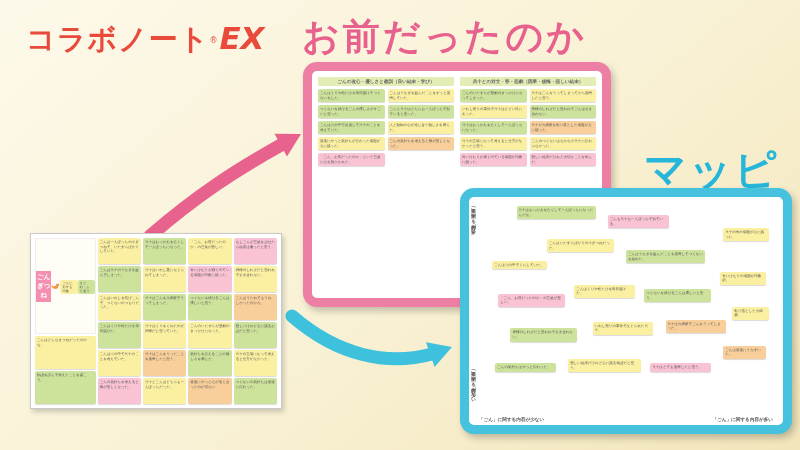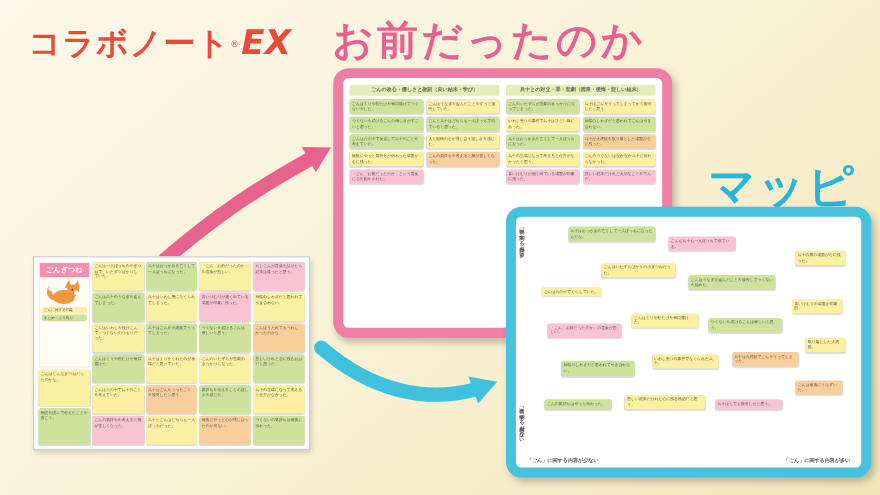--- a/index.html
+++ b/index.html
@@ -38,21 +38,21 @@
   
   .left-board {
     position: absolute; left: 30px; top: 233px; width: 252px; height: 176px;
     background: #fff; border: 1px solid #c9c9c9; box-shadow: 2px 3px 5px rgba(0,0,0,.18);
     padding: 4px; display: flex; gap: 2px; z-index: 2;
   }
   .left-board .col { flex: 1; display: flex; flex-direction: column; gap: 2px; }
   .left-board .col .note { flex: 1; }
   .title-card {
     flex: 0 0 58%; background: #fffdf6; border: 1px solid #eee;
-    display: flex; flex-direction: column; align-items: center; overflow: hidden;
+    display: flex; flex-direction: row; align-items: center; overflow: hidden;
   }
   .title-bar {
     background: #f48fb0; color: #fff; font-size: 6.5px; font-weight: bold;
     width: 100%; text-align: center; padding: 2px 0;
   }
   .chip { font-size: 3.3px; padding: 1px 2px; border-radius: 2px; margin-top: 1px; width: 92%; color: #555; }
   .chip-y { background: #fbf0a2; }
   .chip-g { background: #cde29b; }
   .col-notes { flex: 1; display: flex; flex-direction: column; gap: 2px; }
   .col-notes .note { flex: 1; }

